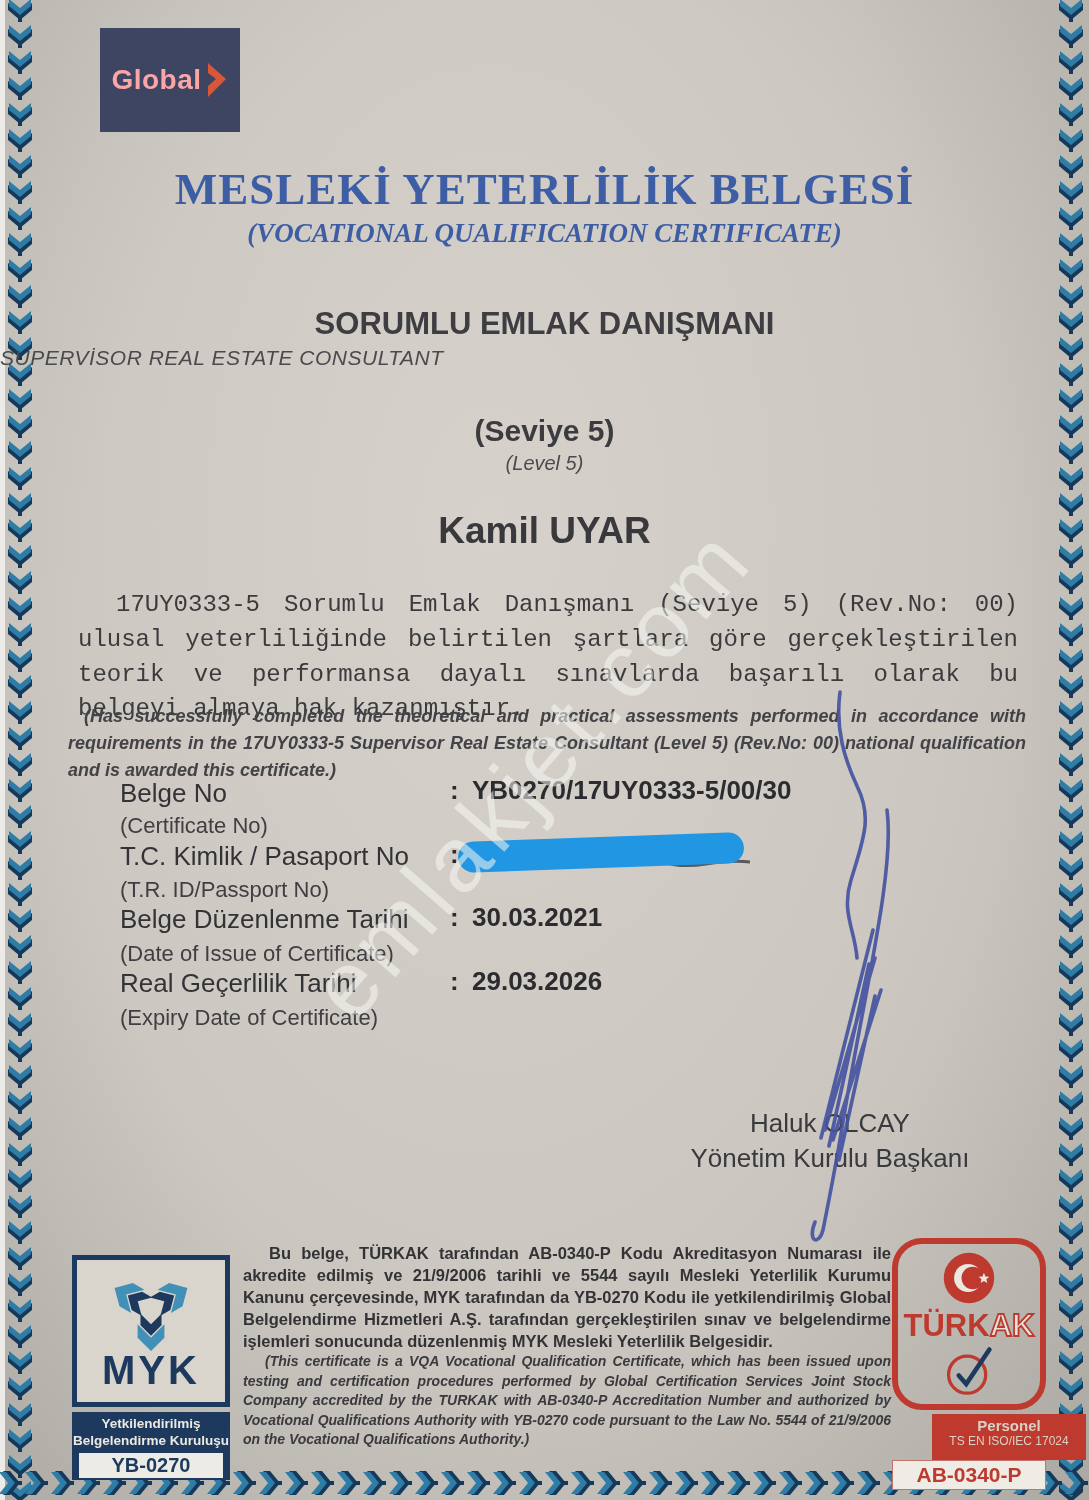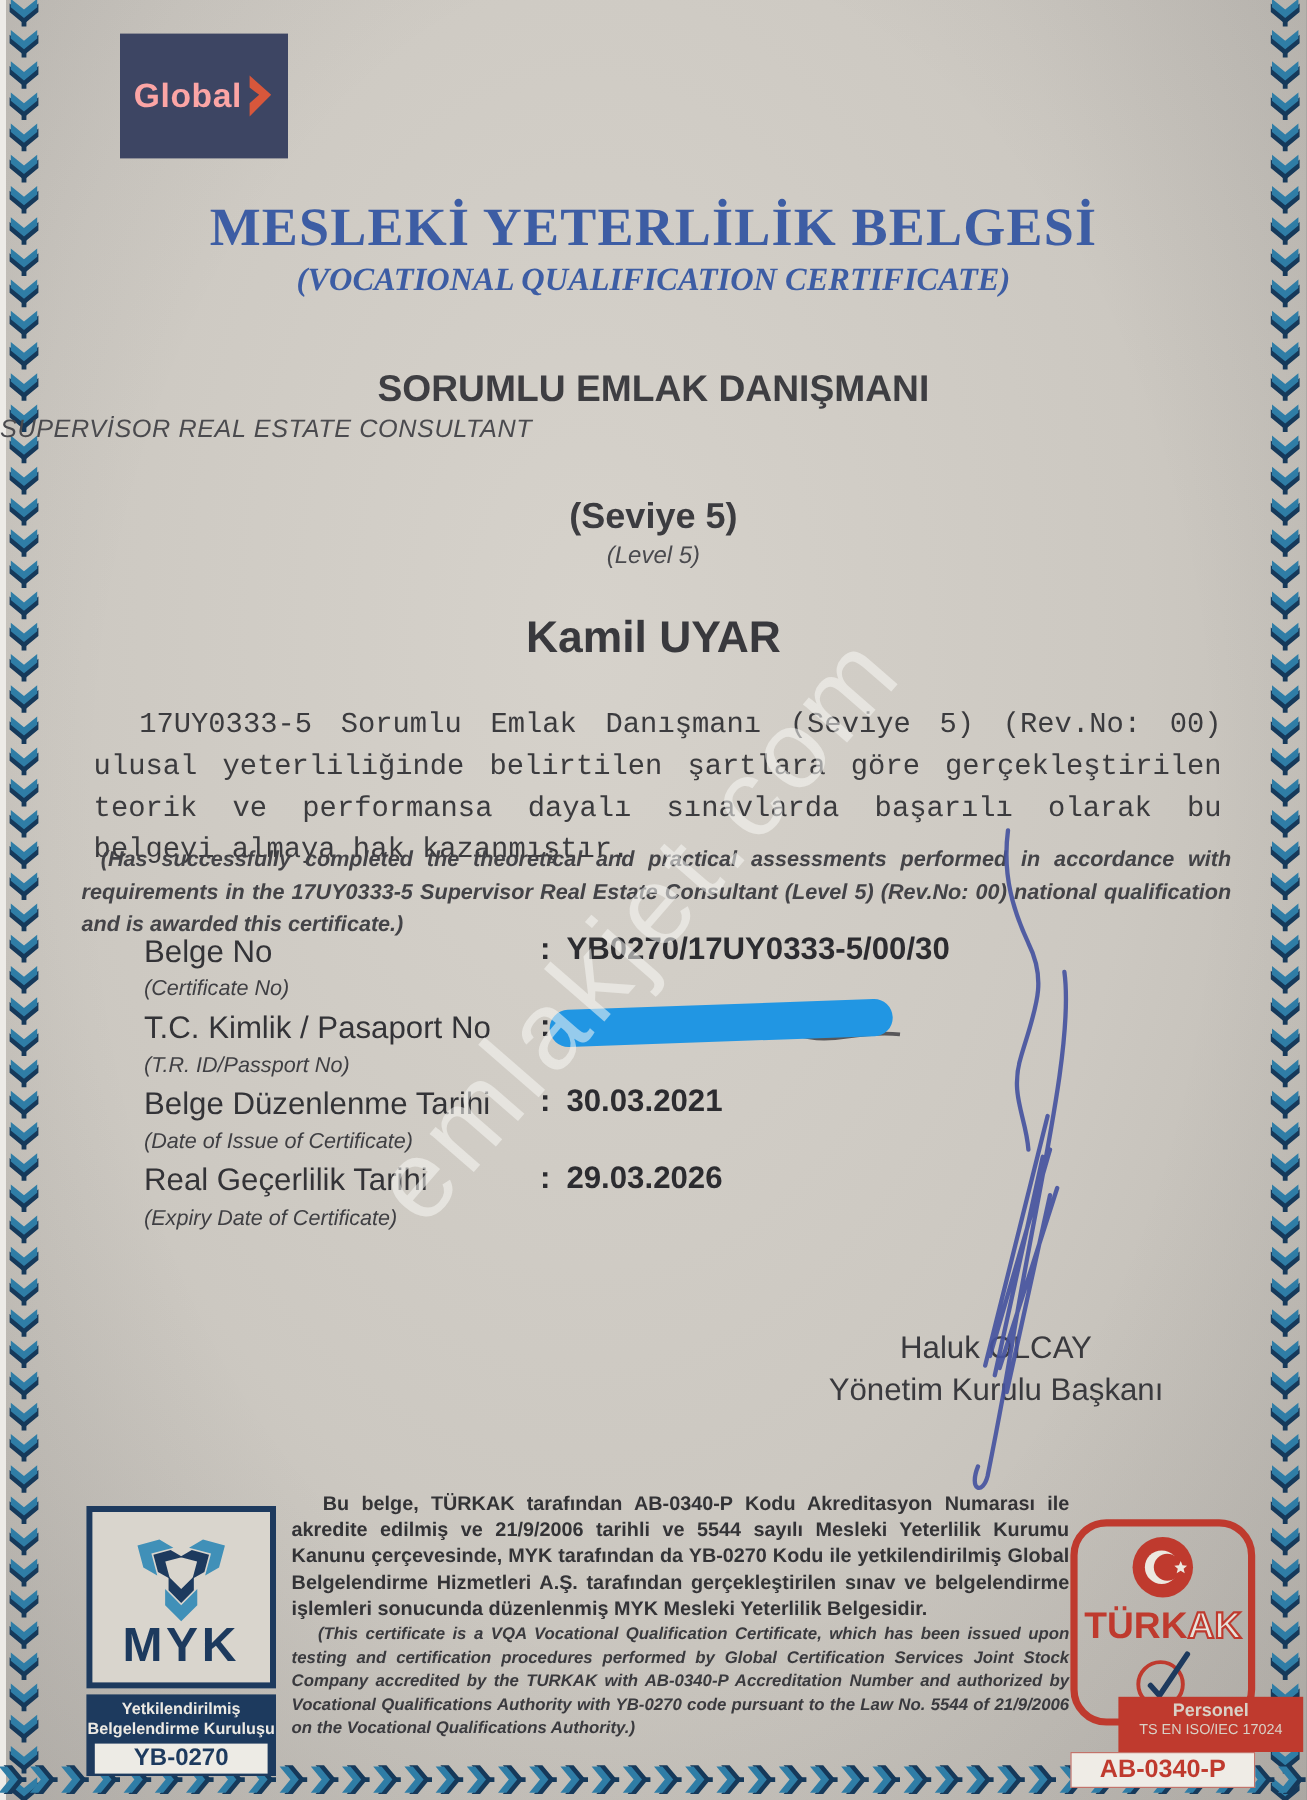--- a/index.html
+++ b/index.html
@@ -28,21 +28,21 @@
   .level-tr{left:0;top:414px;width:100%;text-align:center;font-weight:bold;font-size:30px;color:#3c3c40;z-index:2;}
   .level-en{left:0;top:452px;width:100%;text-align:center;font-style:italic;font-size:20px;color:#4a4a4e;z-index:2;}
   .holder-name{left:0;top:510px;width:100%;text-align:center;font-weight:bold;font-size:37px;color:#39393d;z-index:2;}
   
   .body-tr{left:78px;top:588px;width:940px;font-size:24px;line-height:1.45;color:#3b3b3e;
     text-align:justify;text-indent:38px;z-index:2;font-family:Liberation Mono, monospace;}
   .body-en{left:68px;top:703px;width:958px;font-size:18px;font-weight:600;font-style:italic;
     line-height:1.5;color:#434347;text-align:justify;text-indent:16px;z-index:2;}
   
   .f-label{left:120px;font-size:26px;color:#333337;z-index:2;}
-  .f-sub{left:120px;font-size:18px;font-style:italic;color:#3f3f43;z-index:2;}
+  .f-sub{left:120px;font-size:22px;color:#3f3f43;z-index:2;}
   .f-colon{left:450px;font-size:26px;font-weight:bold;color:#2c2c30;z-index:2;}
   .f-value{left:472px;font-size:26px;font-weight:bold;color:#2c2c30;z-index:2;}
   .redact-bar{left:458px;top:837px;width:286px;height:31px;border-radius:16px;
     background:var(--redact-blue);transform:rotate(-2deg);z-index:3;}
   
   .sig-name{left:700px;top:1108px;width:260px;text-align:center;font-size:26px;color:#3a3a3e;z-index:2;}
   .sig-title{left:655px;top:1143px;width:350px;text-align:center;font-size:26px;color:#3a3a3e;z-index:2;}
   .sig-svg{left:745px;top:690px;z-index:4;color:var(--sig-ink);}
   
   .foot-tr{left:243px;top:1243px;width:648px;font-size:16.5px;font-weight:bold;line-height:1.33;
@@ -55,21 +55,21 @@
   .myk-square{left:72px;top:1255px;width:158px;height:152px;border:5px solid var(--myk-navy);
     box-sizing:border-box;background:#d9d5cd;z-index:2;text-align:center;}
   .myk-word{font-weight:bold;font-size:40px;color:var(--myk-navy);letter-spacing:3px;margin-top:-8px;}
   .myk-band{left:72px;top:1412px;width:158px;height:68px;background:var(--myk-navy);box-sizing:border-box;
     padding-top:4px;text-align:center;z-index:2;}
   .myk-band-line{color:#ece9e3;font-weight:bold;font-size:13.5px;line-height:1.25;}
   .myk-code{margin:3px 7px 0;background:#edebe5;color:var(--myk-navy);font-weight:bold;
     font-size:20px;height:25px;line-height:25px;}
   
   .turkak-box{left:892px;top:1238px;width:154px;height:172px;border:6px solid var(--turkak-red);
-    border-radius:30px;box-sizing:border-box;z-index:2;text-align:center;margin-top:28px;}
+    border-radius:30px;box-sizing:border-box;z-index:2;text-align:center;}
   .turkak-word{margin-top:-2px;font-weight:bold;font-size:31px;letter-spacing:0;}
   .turkak-solid{color:var(--turkak-red);}
   .turkak-outline{color:#e7e3db;-webkit-text-stroke:1.8px var(--turkak-red);}
   .turkak-band{left:892px;top:1414px;width:154px;height:46px;background:var(--turkak-red);
     text-align:center;z-index:2;padding-top:3px;box-sizing:border-box;margin-left:40px;}
   .turkak-band-l1{color:#d9d1c6;font-size:15px;font-weight:600;}
   .turkak-band-l2{color:#d9d1c6;font-size:12px;}
   .turkak-code{left:892px;top:1460px;width:154px;height:30px;background:#efece6;
     border:1px solid rgba(170,50,40,.65);box-sizing:border-box;text-align:center;
     font-weight:bold;font-size:21px;line-height:27px;color:var(--turkak-red);z-index:2;}

